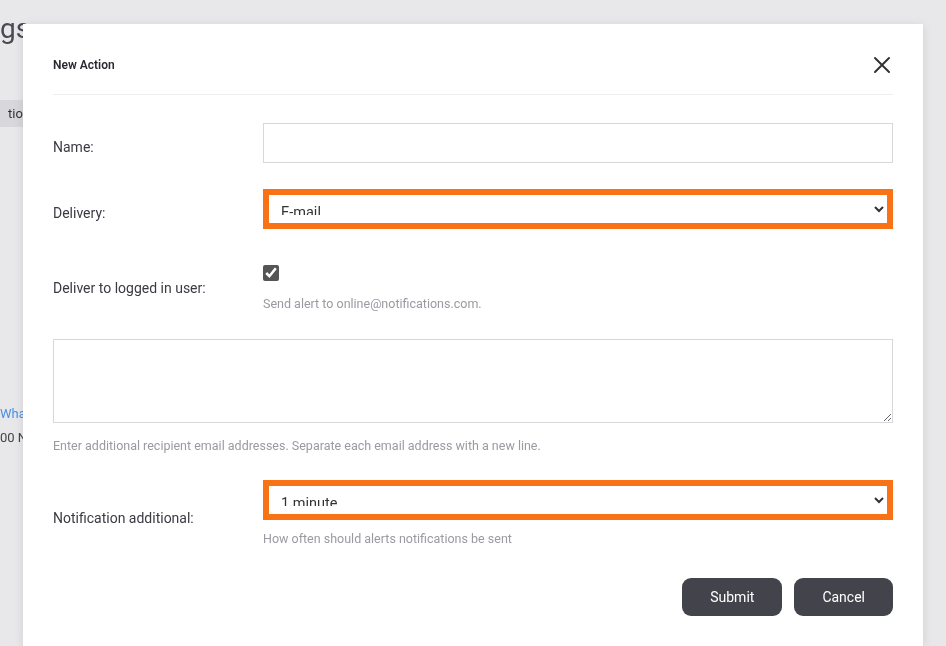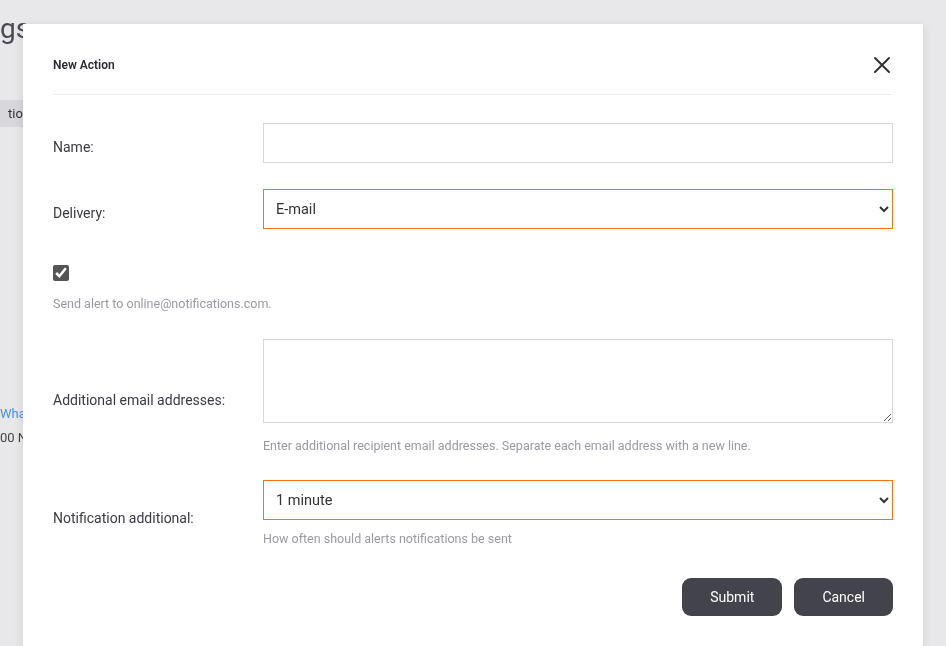--- a/index.html
+++ b/index.html
@@ -109,21 +109,21 @@
       border: 1px solid #d8d8dc;
       padding: 8px 10px;
       font-size: 14px;
       font-family: inherit;
       color: #333;
       background: #fff;
     }
     .select-input {
       width: 100%;
       height: 40px;
-      border: 1px solid #f97316;
+      border: 6px solid #f97316;
       padding: 8px 8px;
       font-size: 14.5px;
       font-family: inherit;
       color: #333;
       background: #fff;
     }
     .textarea-input {
       width: 100%;
       height: 84px;
       border: 1px solid #d8d8dc;
@@ -193,28 +193,28 @@
     <div class="form-row">
       <div class="form-label">Delivery:</div>
       <div class="form-control-wrap">
         <select class="select-input">
           <option>E-mail</option>
         </select>
       </div>
     </div>
 
     <div class="form-row">
+      <div class="form-label">Deliver to logged in user:</div>
       <div class="form-control-wrap">
         <input type="checkbox" class="checkbox-input" checked="" style="">
         <div class="help-text">Send alert to online@notifications.com.</div>
       </div>
     </div>
 
     <div class="form-row">
-      <div class="form-label">Additional email addresses:</div>
       <div class="form-control-wrap">
         <textarea class="textarea-input" style=""></textarea>
         <div class="help-text">Enter additional recipient email addresses. Separate each email address with a new line.</div>
       </div>
     </div>
 
     <div class="form-row">
       <div class="form-label">Notification additional:</div>
       <div class="form-control-wrap">
         <select class="select-input">

